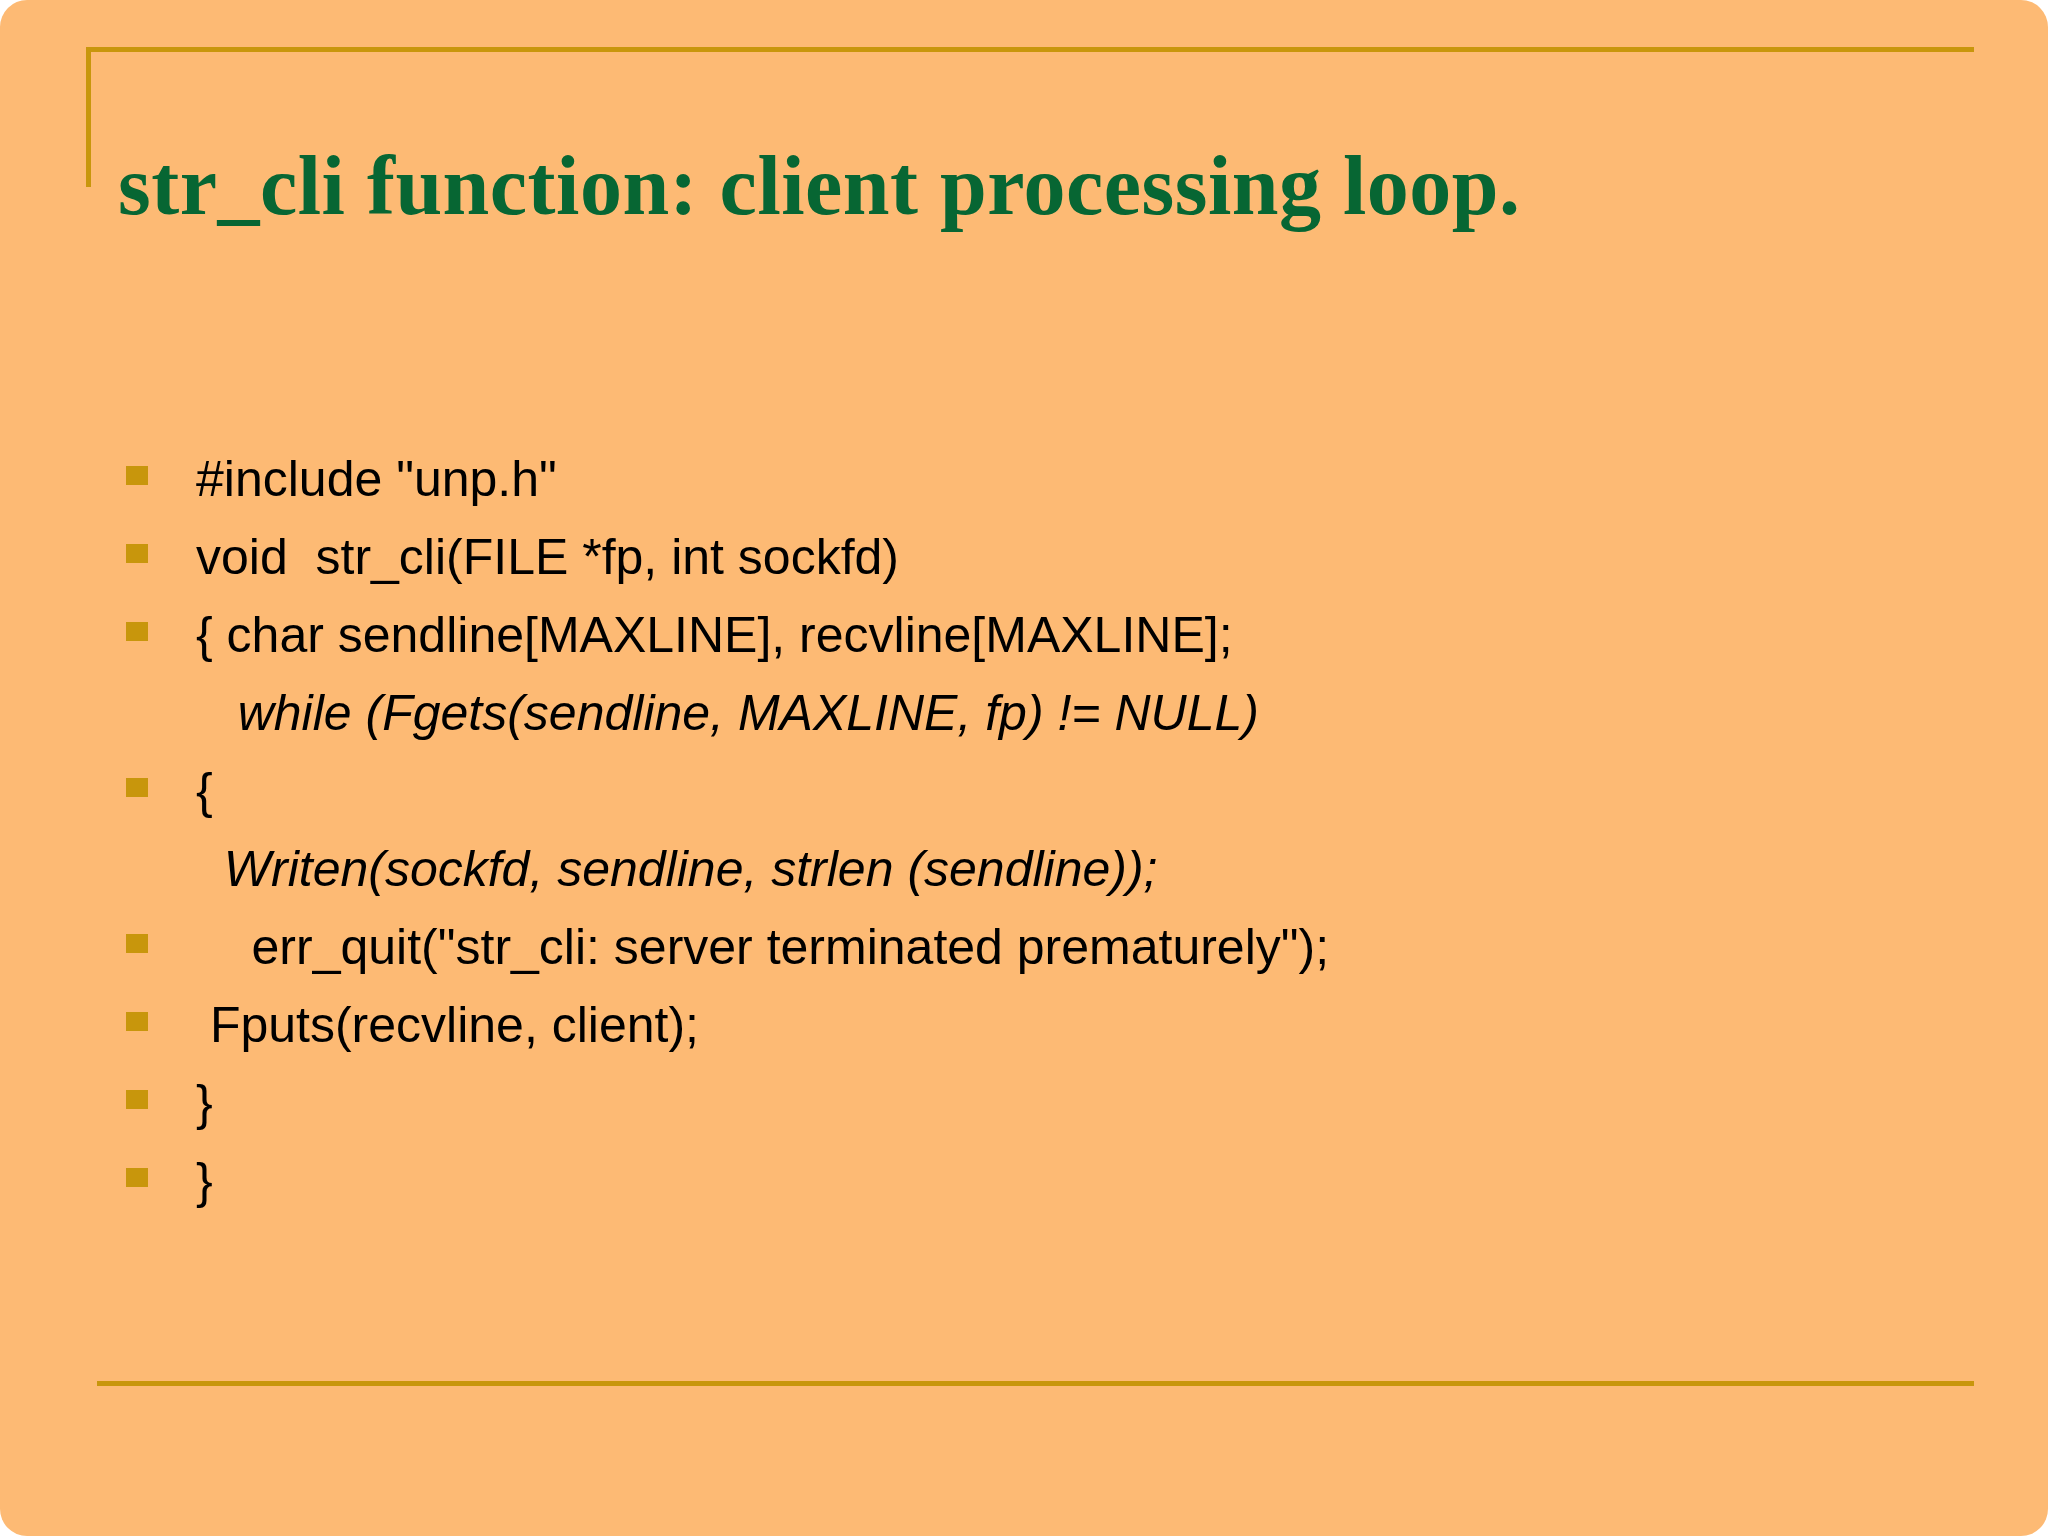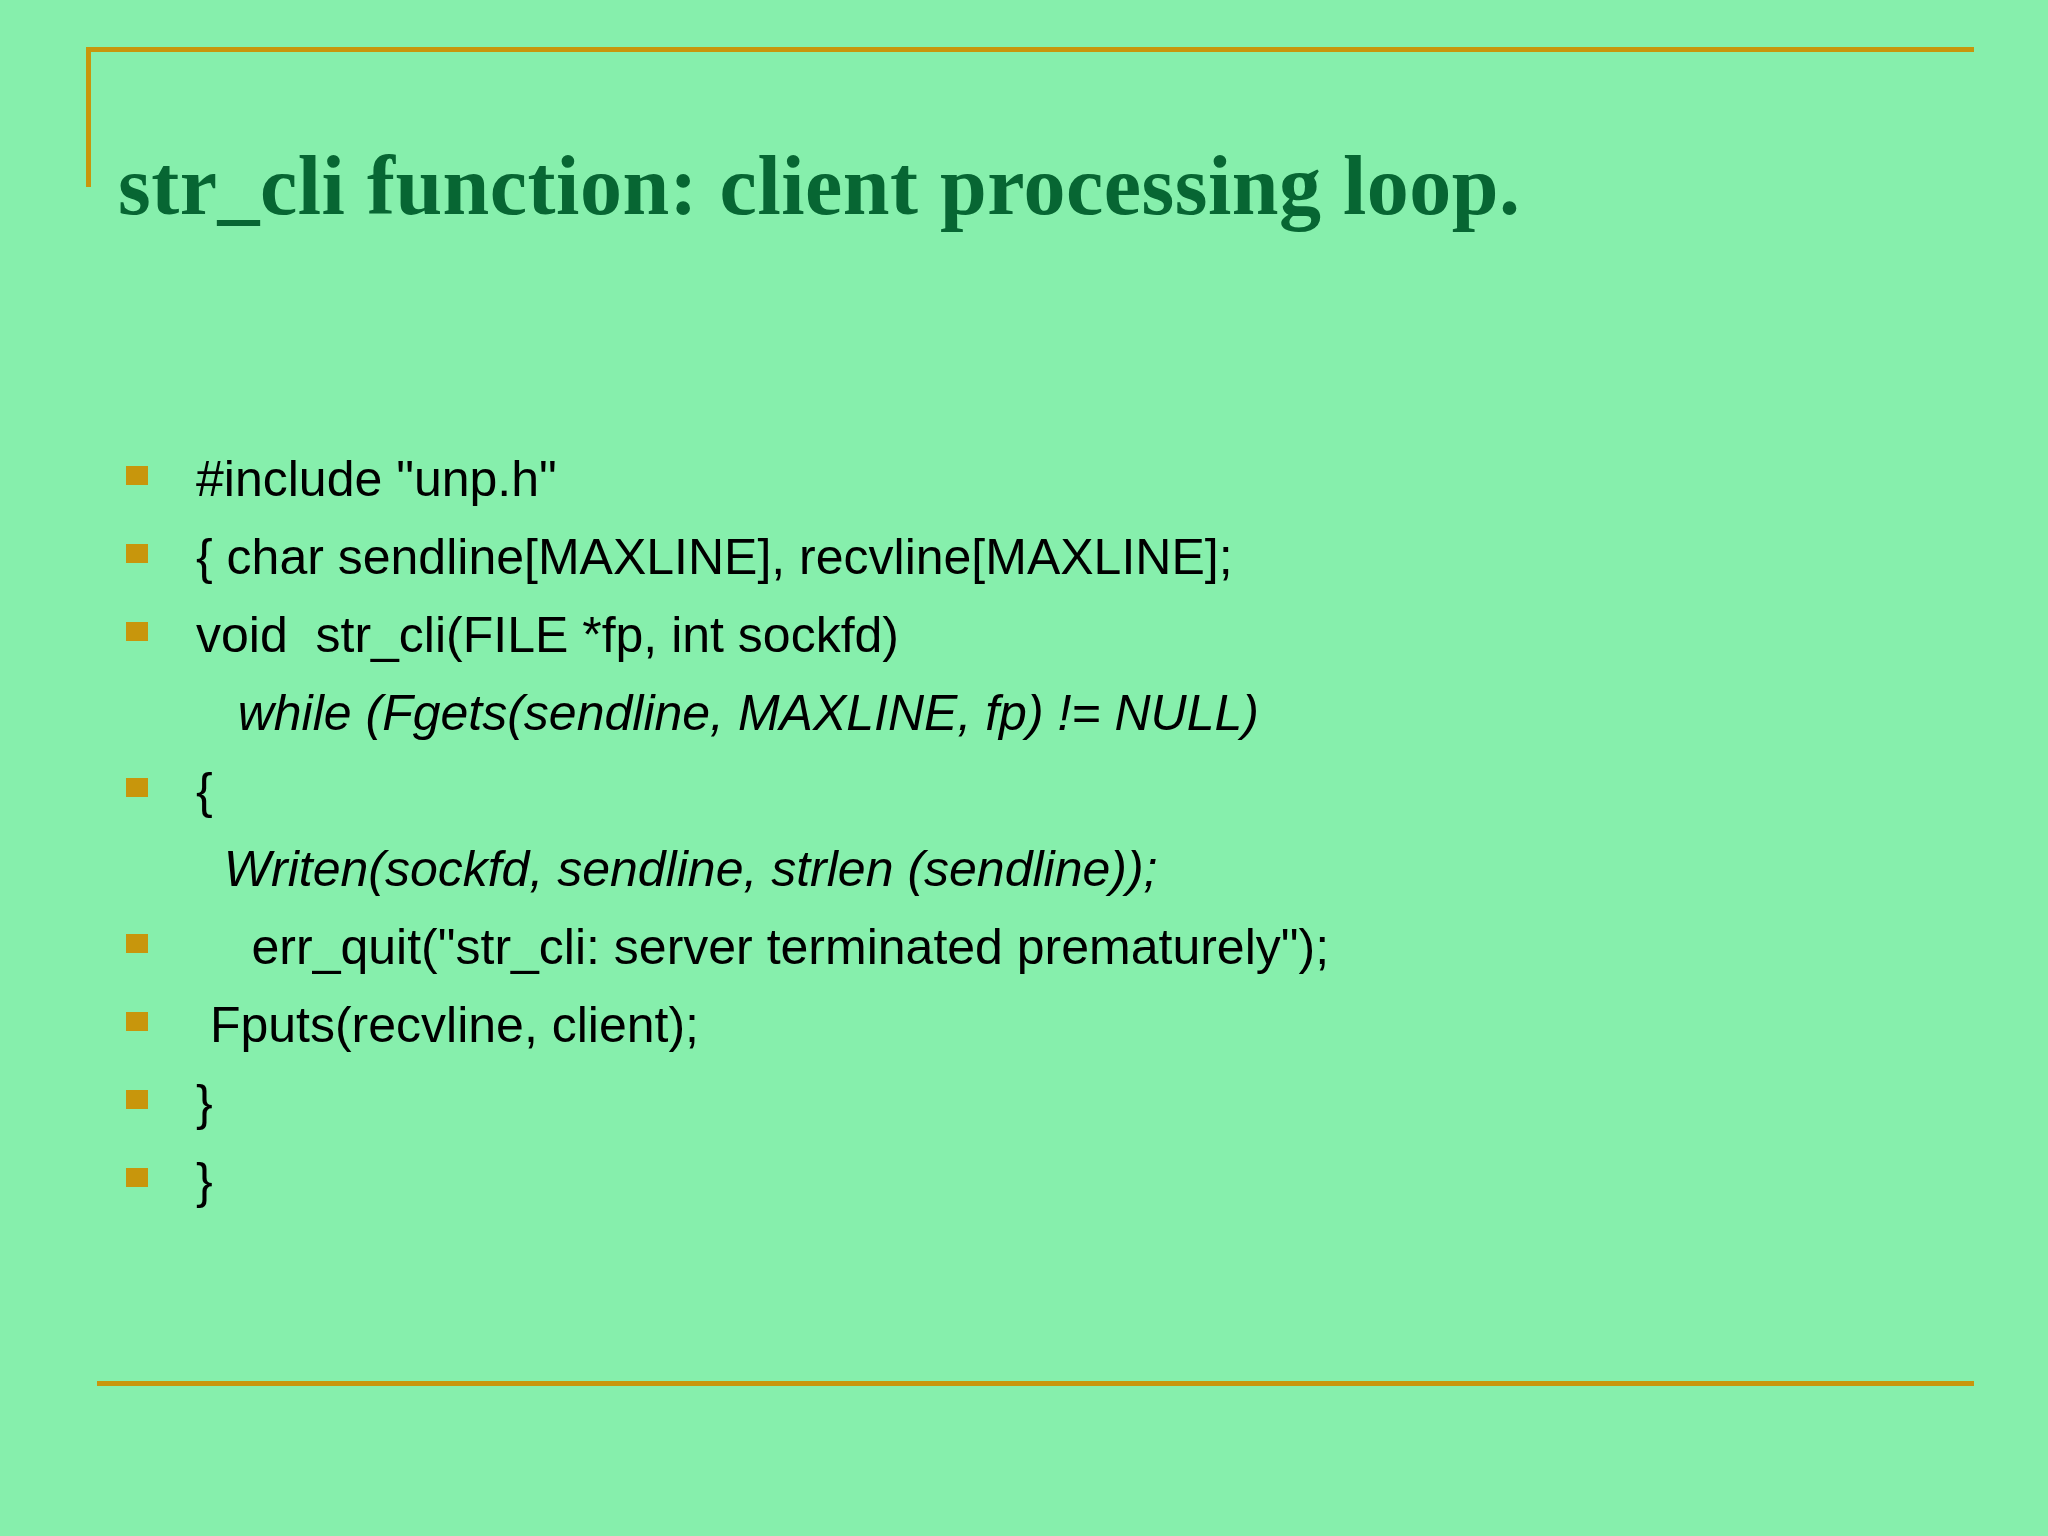--- a/index.html
+++ b/index.html
@@ -12,21 +12,22 @@
     height: 1536px;
     position: relative;
     font-family: "Liberation Sans", sans-serif;
     overflow: hidden;
   }
 
   
   .slide {
     position: absolute;
     inset: 0;
-    background: #86efac;
+    background: #fdba74;
+    border-radius: 27px;
   }
 
   
   .rule-top {
     position: absolute;
     left: 86px;
     top: 47px;
     width: 1888px;
     height: 5px;
     background: #C8960C;
@@ -111,22 +112,22 @@
 
 <div class="slide">
 
   <div class="rule-top"></div>
   <div class="rule-left"></div>
 
   <h1 class="title">str_cli function: client processing loop.</h1>
 
   <div class="body-block" id="code-body">
       <div class="code-line"><span class="bullet"></span><span class="code-text">#include "unp.h"</span></div>
+      <div class="code-line"><span class="bullet"></span><span class="code-text">void  str_cli(FILE *fp, int sockfd)</span></div>
       <div class="code-line"><span class="bullet"></span><span class="code-text">{ char sendline[MAXLINE], recvline[MAXLINE];</span></div>
-      <div class="code-line"><span class="bullet"></span><span class="code-text">void  str_cli(FILE *fp, int sockfd)</span></div>
       <div class="code-line no-bullet"><span class="code-text">   while (Fgets(sendline, MAXLINE, fp) != NULL)</span></div>
       <div class="code-line"><span class="bullet"></span><span class="code-text">{</span></div>
       <div class="code-line no-bullet"><span class="code-text">  Writen(sockfd, sendline, strlen (sendline));</span></div>
       <div class="code-line"><span class="bullet"></span><span class="code-text">    err_quit("str_cli: server terminated prematurely");</span></div>
       <div class="code-line"><span class="bullet"></span><span class="code-text"> Fputs(recvline, client);</span></div>
       <div class="code-line"><span class="bullet"></span><span class="code-text">}</span></div>
       <div class="code-line"><span class="bullet"></span><span class="code-text">}</span></div>
     </div>
 
   <div class="rule-bottom"></div>

